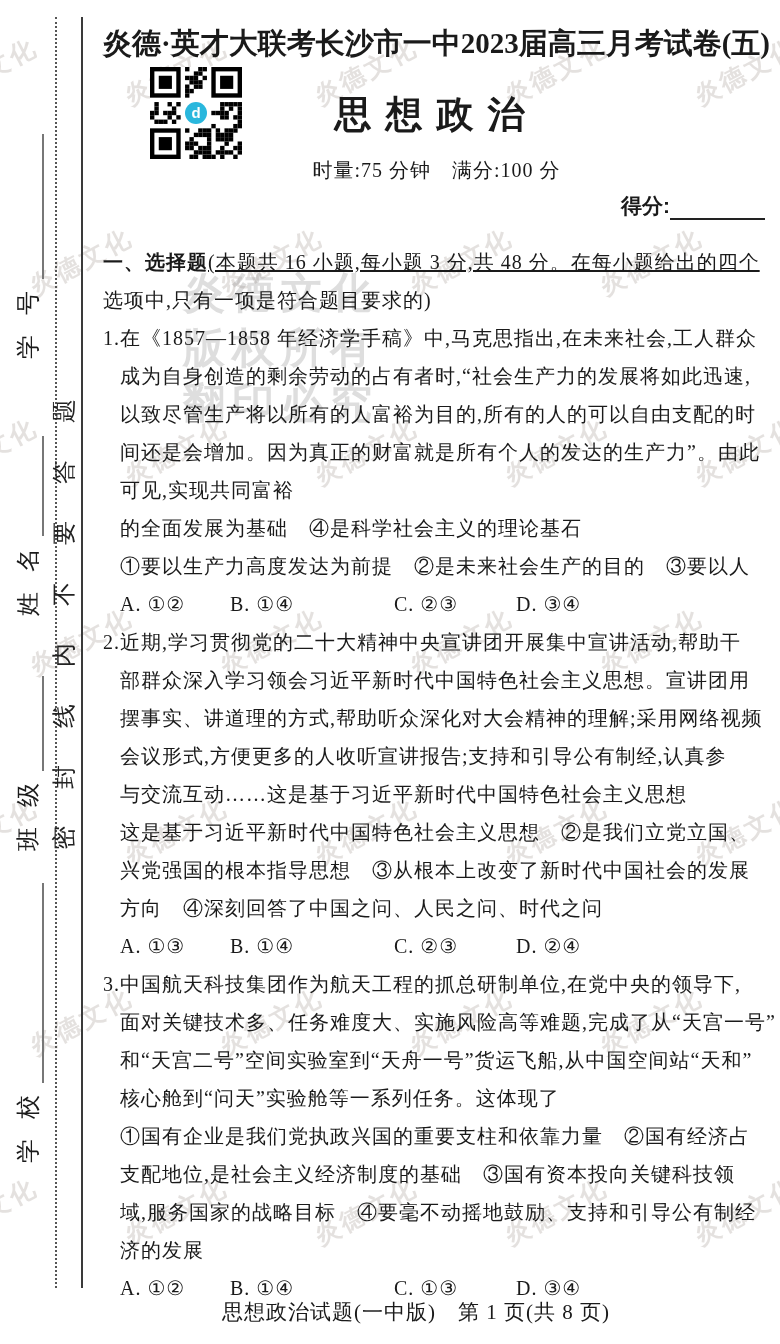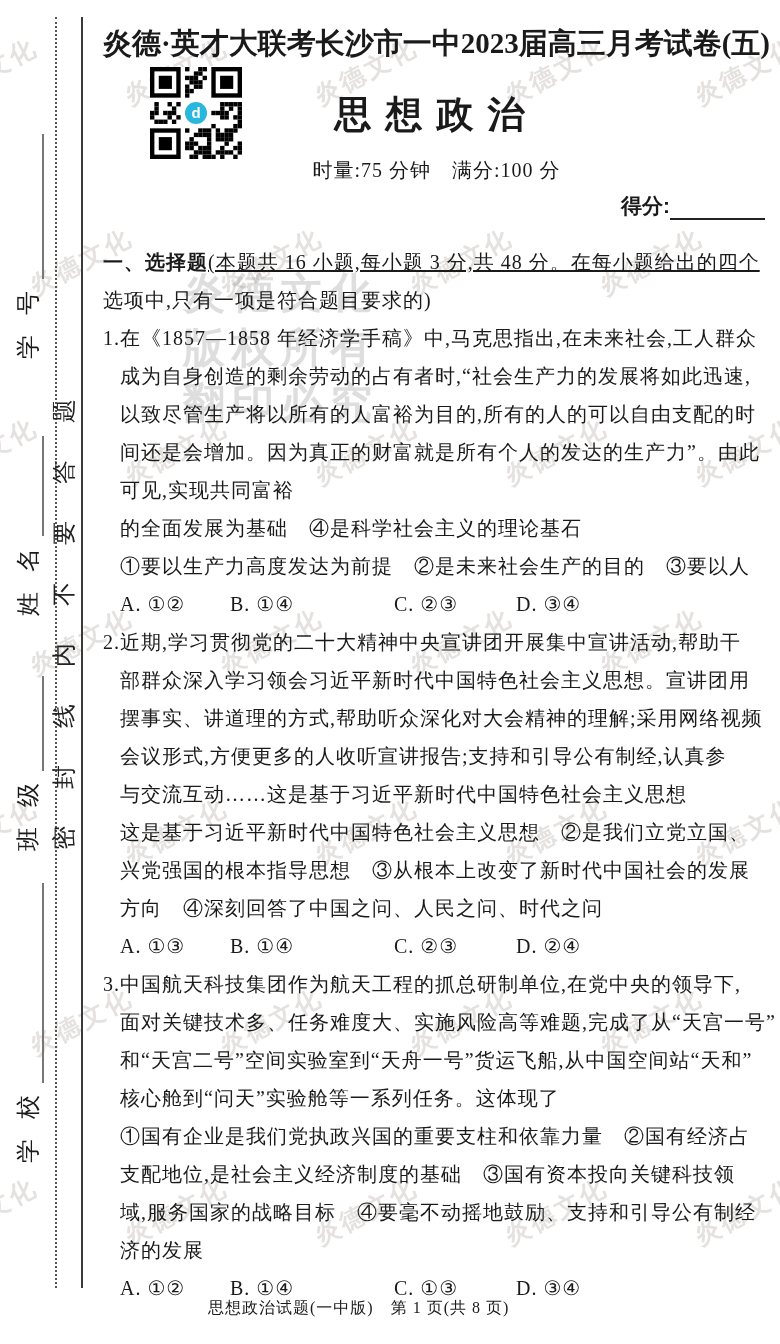--- a/index.html
+++ b/index.html
@@ -50,21 +50,21 @@
   .content{position:absolute;left:120px;width:648px;top:0;z-index:3;
     font-size:20px;line-height:38px;letter-spacing:1px;}
   .block{position:absolute;left:0;width:648px;}
   .sec-bold{font-weight:bold;font-family:"Liberation Sans","DejaVu Sans",sans-serif;
     letter-spacing:1px;}
   .qnum{position:absolute;left:-17px;}
   .opt-row span{display:inline-block;}
   .opt-a{width:110px;} .opt-b{width:120px;} .opt-c{width:122px;margin-left:44px;}
   .ln{white-space:nowrap;}
   
-  .footer{position:absolute;left:208px;top:1298px;font-size:16px;z-index:3;
+  .footer{position:absolute;left:222px;top:1298px;font-size:21px;z-index:3;
     letter-spacing:1px;}
 </style>
 </head>
 <body>
 
 <div class="page">
 
   <div id="wm-layer">
       <span class="wm" style="left: -70px; top: 55px; color: rgba(165, 155, 148, 0.3);">炎德文化</span>
       <span class="wm" style="left: 120px; top: 55px; color: rgba(165, 155, 148, 0.3);">炎德文化</span>

